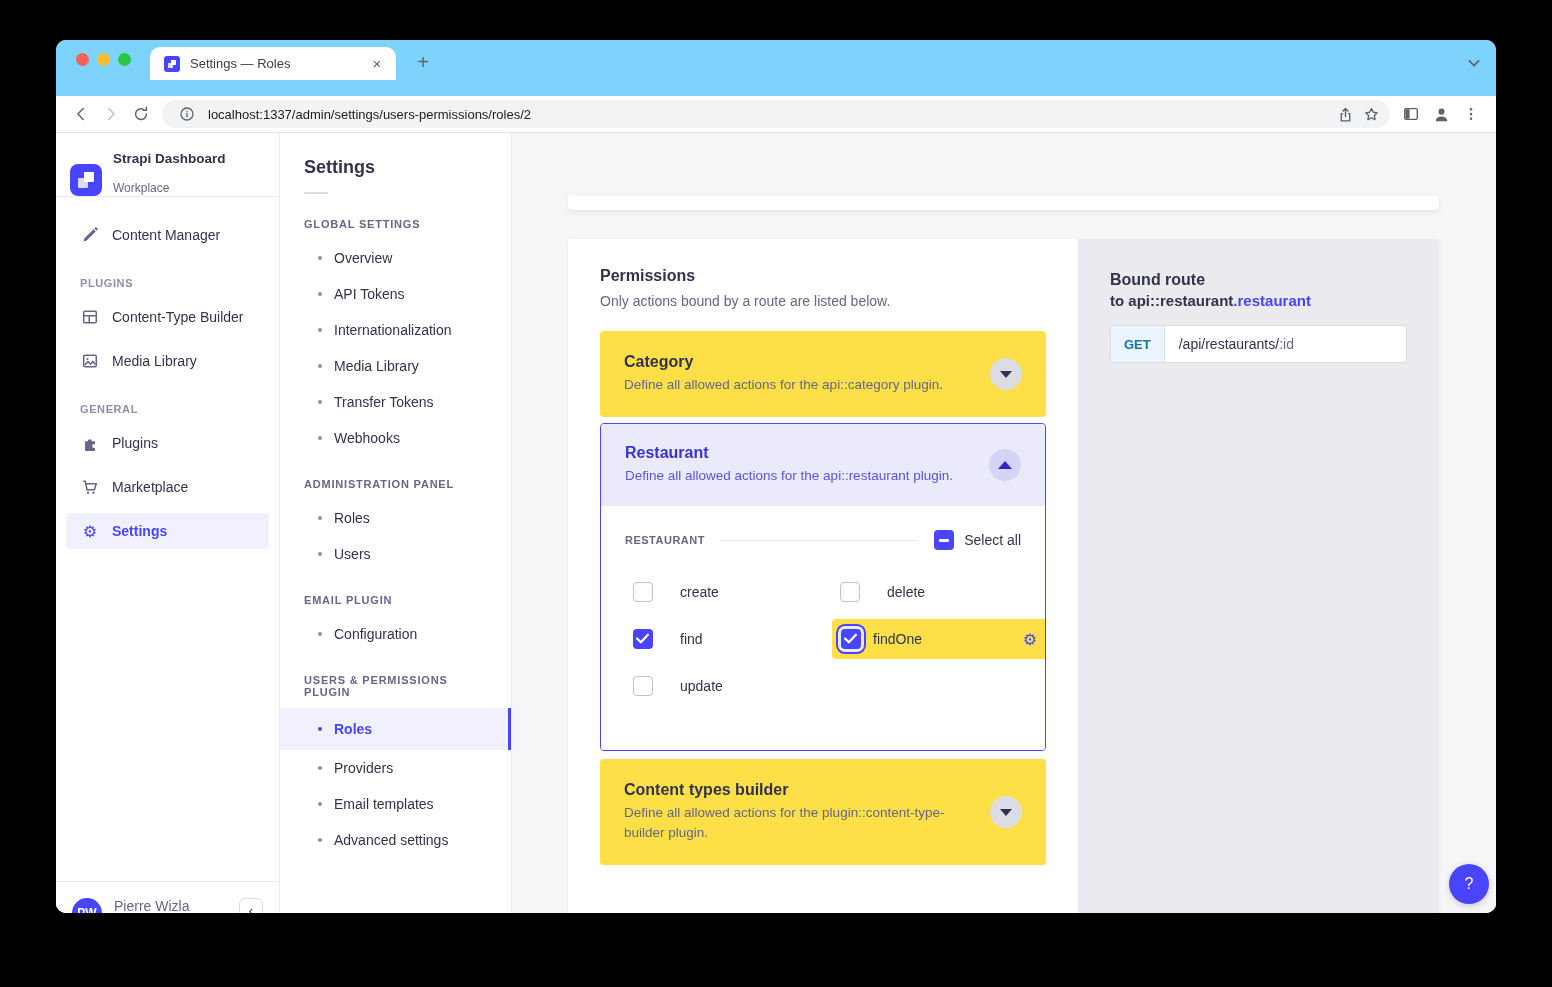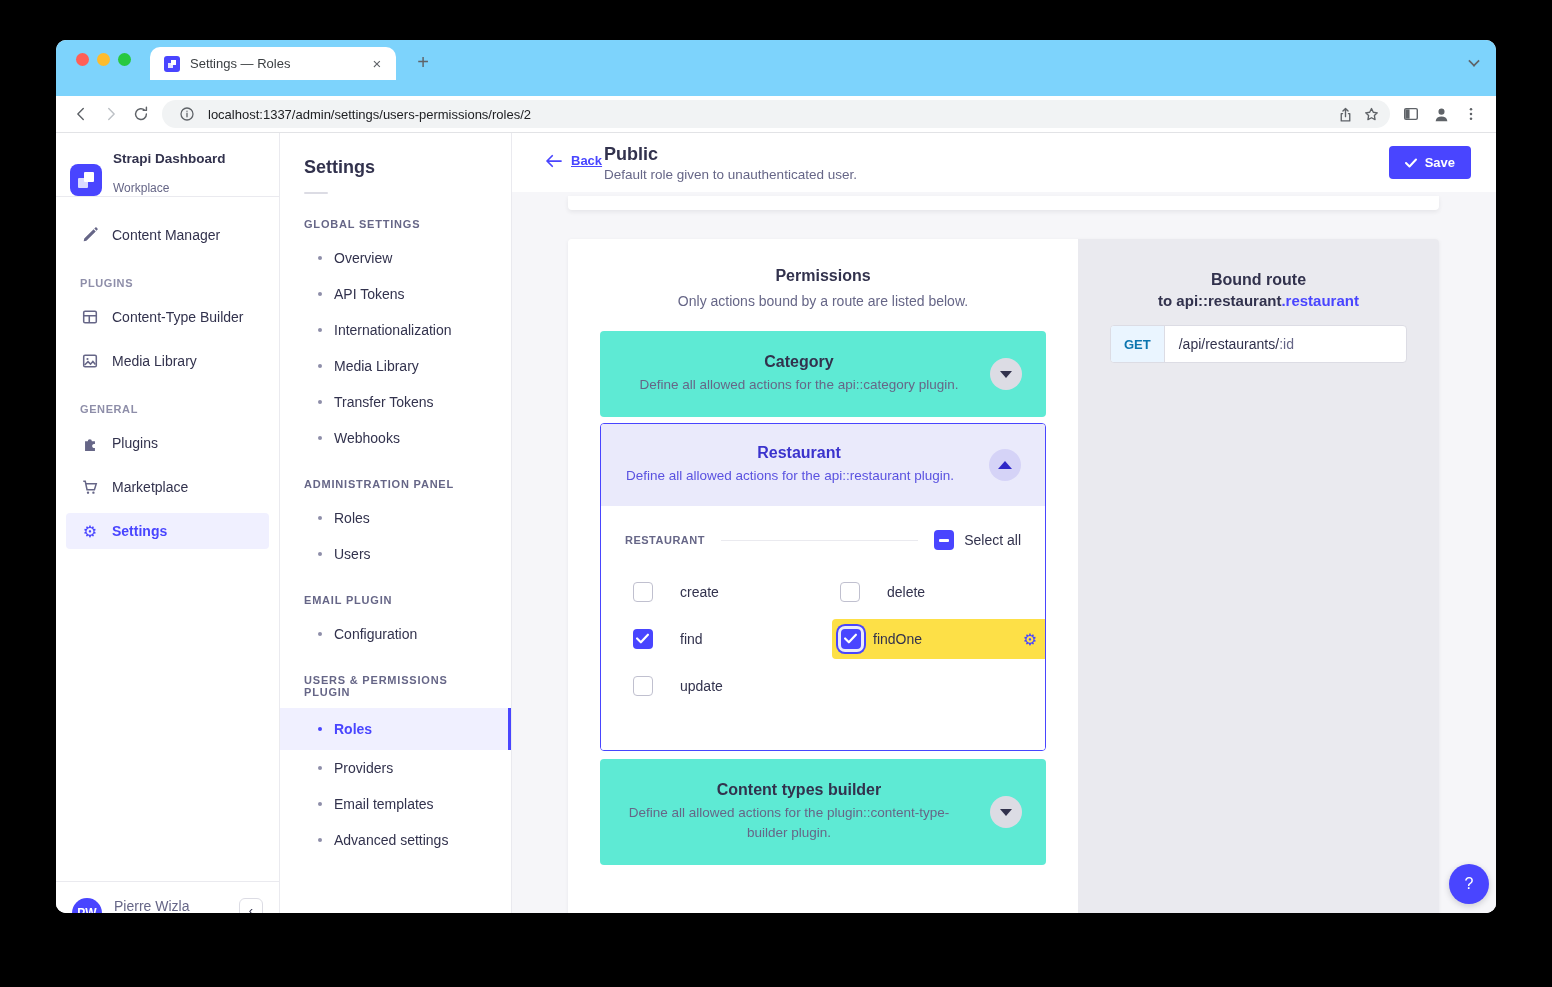--- a/index.html
+++ b/index.html
@@ -67,27 +67,27 @@
   
   .main { flex:1; position:relative; background:#f6f6f9; overflow:hidden; }
   .main-header { position:absolute; left:0; right:0; top:0; height:59px; background:#fff; }
   .back-link { position:absolute; left:33px; top:20px; display:flex; align-items:center; gap:8px; color:#4945ff; font-size:13px; font-weight:600; }
   .back-arrow svg { display:block; }
   .title-block { position:absolute; left:92px; top:10px; }
   .page-title { font-size:18px; font-weight:700; color:#32324d; line-height:22px; }
   .page-subtitle { font-size:13.5px; color:#666687; margin-top:2px; }
   .save-btn { position:absolute; right:25px; top:13px; height:33px; background:#4945ff; border:none; border-radius:4px; color:#fff; font-size:13px; font-weight:600; padding:0 16px; display:flex; align-items:center; gap:8px; font-family:inherit; }
   .remnant-card { position:absolute; left:56px; top:63px; width:871px; height:14px; background:#fff; border-radius:0 0 4px 4px; box-shadow:0 2px 4px rgba(33,33,52,.08); }
-  .columns { position:absolute; left:56px; top:106px; width:871px; bottom:0; display:flex; border-radius:4px 4px 0 0; overflow:hidden; box-shadow:0 1px 4px rgba(33,33,52,.06);text-align:center; }
+  .columns { position:absolute; left:56px; top:106px; width:871px; bottom:0; display:flex; border-radius:4px 4px 0 0; overflow:hidden; box-shadow:0 1px 4px rgba(33,33,52,.06); }
   .perm-card { width:510px; flex:0 0 510px; background:#fff; padding:28px 32px; }
   .perm-title { font-size:16px; font-weight:700; color:#32324d; }
   .perm-sub { font-size:14px; color:#666687; margin-top:8px; }
 
   .accordion { border-radius:4px; position:relative; }
-  .acc-gray { background:#5eead4; padding:22px 72px 22px 24px; }
+  .acc-gray { background:#fde047; padding:22px 72px 22px 24px; }
   .acc-title { font-size:16px; font-weight:600; color:#32324d; }
   .acc-desc { font-size:13.5px; color:#666687; margin-top:4px; line-height:20px; }
   .acc-chevron { position:absolute; right:24px; top:50%; transform:translateY(-50%); width:32px; height:32px; border-radius:50%; background:#dcdce4; display:flex; align-items:center; justify-content:center; }
   .tri-down { width:0; height:0; border-left:6px solid transparent; border-right:6px solid transparent; border-top:7px solid #32324d; }
   .tri-up { width:0; height:0; border-left:7px solid transparent; border-right:7px solid transparent; border-bottom:8px solid #2f27c8; }
   .acc-expanded { border:1px solid #4945ff; margin-top:6px; overflow:hidden; }
   .acc-head-purple { background:#eaeafb; padding:20px 72px 20px 24px; position:relative; }
   .acc-head-purple .acc-title { color:#3b33cd; }
   .acc-head-purple .acc-desc { color:#5a52e0; max-width:330px; }
   .acc-head-purple .acc-chevron { background:#d5d3f7; }
@@ -328,40 +328,20 @@
             <span class="dot"></span>
             <span>Email templates</span>
           </div>
         <div class="subnav-item">
             <span class="dot"></span>
             <span>Advanced settings</span>
           </div>
       </div>
 
       <div class="main">
-        <div class="main-header">
-          <a class="back-link" href="#">
-            <span class="back-arrow">
-              <svg width="18" height="14" viewBox="0 0 20 16" fill="none" stroke="#4945ff" stroke-width="2" stroke-linecap="round" stroke-linejoin="round">
-                  <path d="M8 2L2 8l6 6M2.5 8H18"></path>
-                </svg>
-            </span>
-            <span>Back</span>
-          </a>
-          <div class="title-block">
-            <div class="page-title">Public</div>
-            <div class="page-subtitle">Default role given to unauthenticated user.</div>
-          </div>
-          <button class="save-btn">
-            <svg width="12" height="10" viewBox="0 0 12 10" fill="none" stroke="#fff" stroke-width="2" stroke-linecap="round" stroke-linejoin="round">
-                <path d="M1 5l3.5 3.5L11 1.5"></path>
-              </svg>
-            <span>Save</span>
-          </button>
-        </div>
 
         <div class="remnant-card"></div>
 
         <div class="columns">
 
           <div class="perm-card">
             <div class="perm-title">Permissions</div>
             <div class="perm-sub">Only actions bound by a route are listed below.</div>
 
             <div class="accordion acc-gray" style="margin-top:22px">

